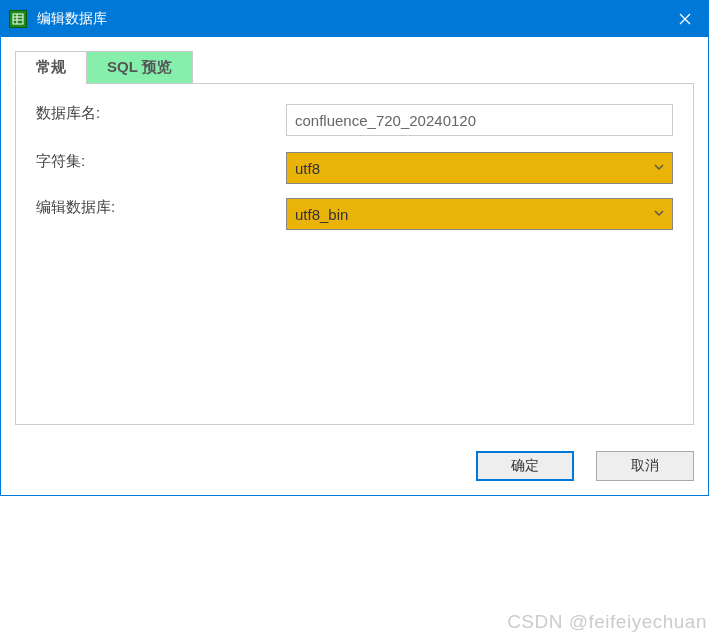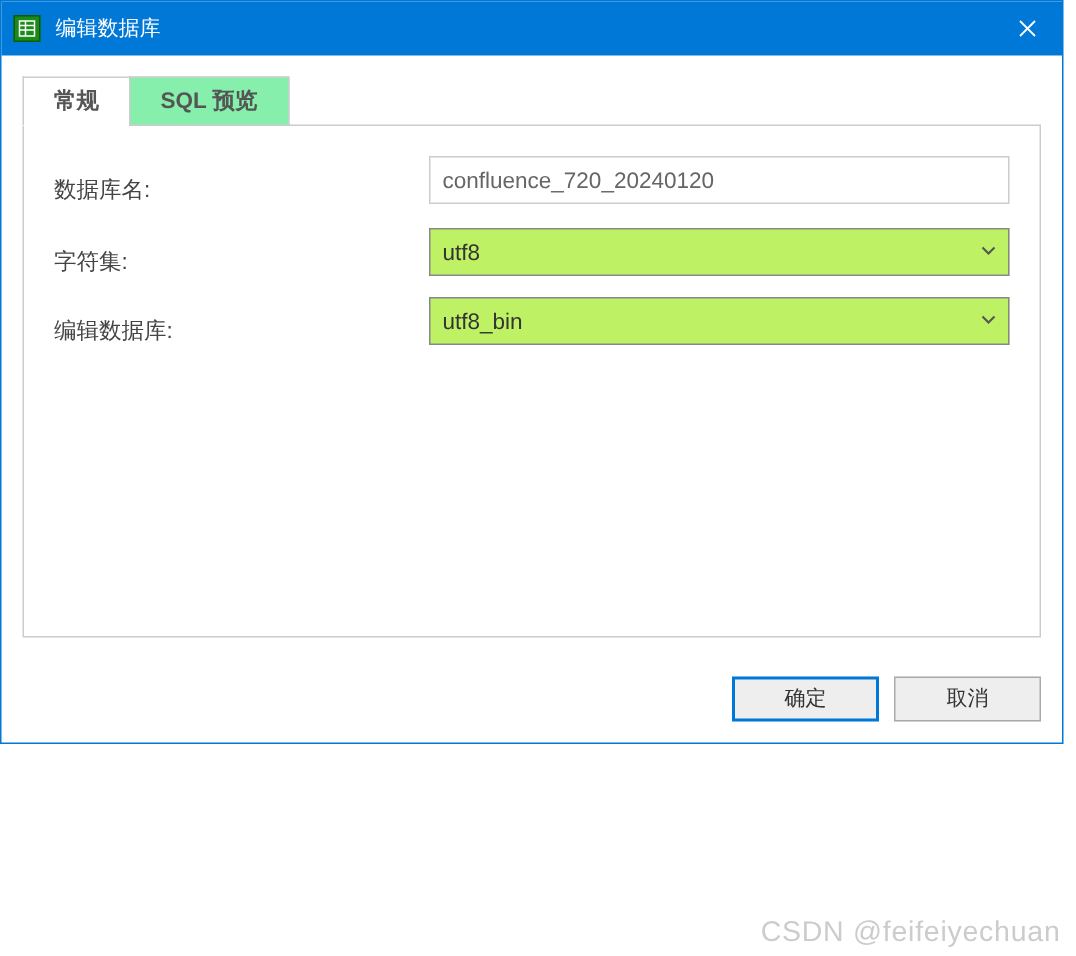--- a/index.html
+++ b/index.html
@@ -80,21 +80,21 @@
       color: #555;
     }
     .tab-body {
       border: 1px solid #ccc;
       margin-top: -1px;
       flex: 1;
       padding: 20px 20px;
     }
     .form-row {
       display: flex;
-      align-items: flex-end;
+      align-items: flex-start;
       margin-bottom: 14px;
     }
     .form-row.spaced { margin-top: 16px; }
     .label {
       width: 250px;
       color: #444;
       font-size: 15px;
     }
     .field-wrap {
       flex: 1;
@@ -117,36 +117,36 @@
     }
     .select-box {
       width: 100%;
       height: 32px;
       border: 1px solid #888;
       padding: 0 28px 0 8px;
       font-size: 15px;
       display: flex;
       align-items: center;
       cursor: pointer;
-      background: #bef264;
+      background: #eab308;
       color: #333;
     }
     .select-chevron {
       position: absolute;
       right: 8px;
       top: 50%;
       transform: translateY(-50%);
       pointer-events: none;
     }
     .select-chevron svg { width: 12px; height: 12px; }
     .footer {
       padding: 12px 14px 14px 14px;
       display: flex;
       justify-content: flex-end;
-      gap: 10px;
+      gap: 22px;
     }
     .btn {
       width: 98px;
       height: 30px;
       border: 1px solid #aaa;
       background: #eee;
       font-size: 14px;
       font-family: inherit;
       cursor: pointer;
       color: #333;

